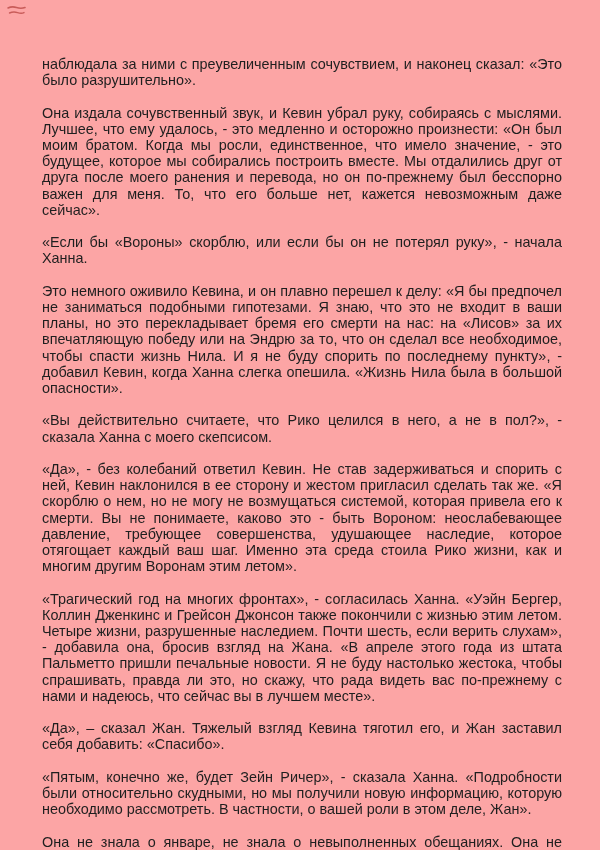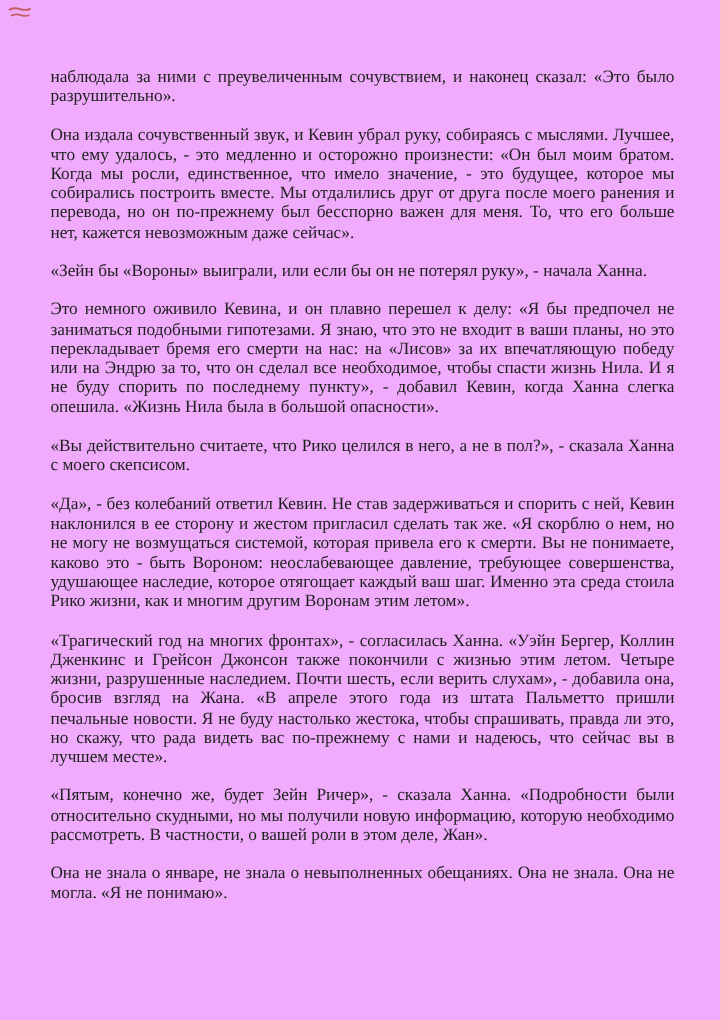--- a/index.html
+++ b/index.html
@@ -4,23 +4,23 @@
 <style>
   html, body {
     margin: 0;
     padding: 0;
     background: #ffffff;
   }
   .page {
     position: relative;
     width: 600px;
     height: 850px;
-    background: #f0abfc;
+    background: #fca5a5;
     overflow: hidden;
-    font-family: Liberation Serif, serif;
+    font-family: Liberation Sans, sans-serif;
   }
   .corner-mark {
     position: absolute;
     left: 6px;
     top: 4px;
     width: 22px;
     height: 13px;
     opacity: 0.85;
   }
   .text-block {
@@ -47,22 +47,23 @@
 <div class="page">
 
   <svg class="corner-mark" viewBox="0 0 22 13" xmlns="http://www.w3.org/2000/svg">
     <path d="M2 4 Q6 2 10.5 3.5 T19 3.5" fill="none" stroke="#c0504d" stroke-width="1.6" stroke-linecap="round"></path>
     <path d="M3.5 9 Q7.5 7.2 11.5 8.6 T18 8.6" fill="none" stroke="#c0504d" stroke-width="1.4" stroke-linecap="round"></path>
   </svg>
 
   <div class="text-block">
       <p class="para">наблюдала за ними с преувеличенным сочувствием, и наконец сказал: «Это было разрушительно».</p>
       <p class="para">Она издала сочувственный звук, и Кевин убрал руку, собираясь с мыслями. Лучшее, что ему удалось, - это медленно и осторожно произнести: «Он был моим братом. Когда мы росли, единственное, что имело значение, - это будущее, которое мы собирались построить вместе. Мы отдалились друг от друга после моего ранения и перевода, но он по-прежнему был бесспорно важен для меня. То, что его больше нет, кажется невозможным даже сейчас».</p>
-      <p class="para">«Зейн бы «Вороны» выиграли, или если бы он не потерял руку», - начала Ханна.</p>
+      <p class="para">«Если бы «Вороны» скорблю, или если бы он не потерял руку», - начала Ханна.</p>
       <p class="para">Это немного оживило Кевина, и он плавно перешел к делу: «Я бы предпочел не заниматься подобными гипотезами. Я знаю, что это не входит в ваши планы, но это перекладывает бремя его смерти на нас: на «Лисов» за их впечатляющую победу или на Эндрю за то, что он сделал все необходимое, чтобы спасти жизнь Нила. И я не буду спорить по последнему пункту», - добавил Кевин, когда Ханна слегка опешила. «Жизнь Нила была в большой опасности».</p>
       <p class="para">«Вы действительно считаете, что Рико целился в него, а не в пол?», - сказала Ханна с моего скепсисом.</p>
       <p class="para">«Да», - без колебаний ответил Кевин. Не став задерживаться и спорить с ней, Кевин наклонился в ее сторону и жестом пригласил сделать так же. «Я скорблю о нем, но не могу не возмущаться системой, которая привела его к смерти. Вы не понимаете, каково это - быть Вороном: неослабевающее давление, требующее совершенства, удушающее наследие, которое отягощает каждый ваш шаг. Именно эта среда стоила Рико жизни, как и многим другим Воронам этим летом».</p>
       <p class="para">«Трагический год на многих фронтах», - согласилась Ханна. «Уэйн Бергер, Коллин Дженкинс и Грейсон Джонсон также покончили с жизнью этим летом. Четыре жизни, разрушенные наследием. Почти шесть, если верить слухам», - добавила она, бросив взгляд на Жана. «В апреле этого года из штата Пальметто пришли печальные новости. Я не буду настолько жестока, чтобы спрашивать, правда ли это, но скажу, что рада видеть вас по-прежнему с нами и надеюсь, что сейчас вы в лучшем месте».</p>
+      <p class="para">«Да», – сказал Жан. Тяжелый взгляд Кевина тяготил его, и Жан заставил себя добавить: «Спасибо».</p>
       <p class="para">«Пятым, конечно же, будет Зейн Ричер», - сказала Ханна. «Подробности были относительно скудными, но мы получили новую информацию, которую необходимо рассмотреть. В частности, о вашей роли в этом деле, Жан».</p>
       <p class="para">Она не знала о январе, не знала о невыполненных обещаниях. Она не знала. Она не могла. «Я не понимаю».</p>
     </div>
 
 </div>
 
 </body></html>

